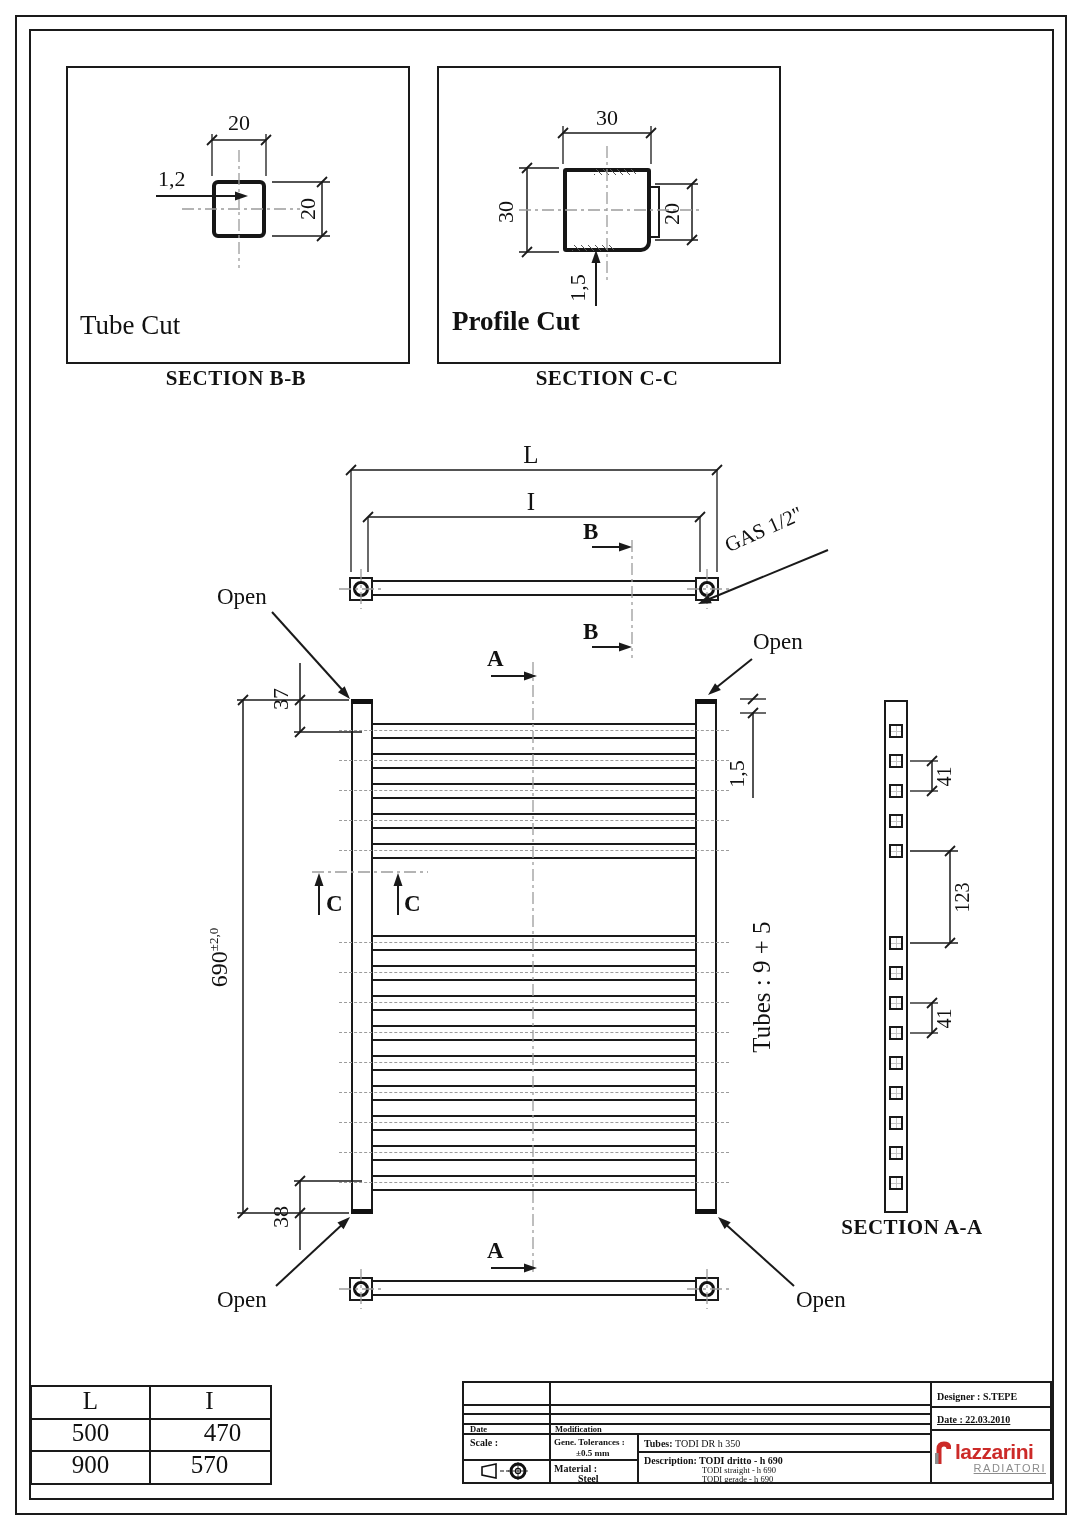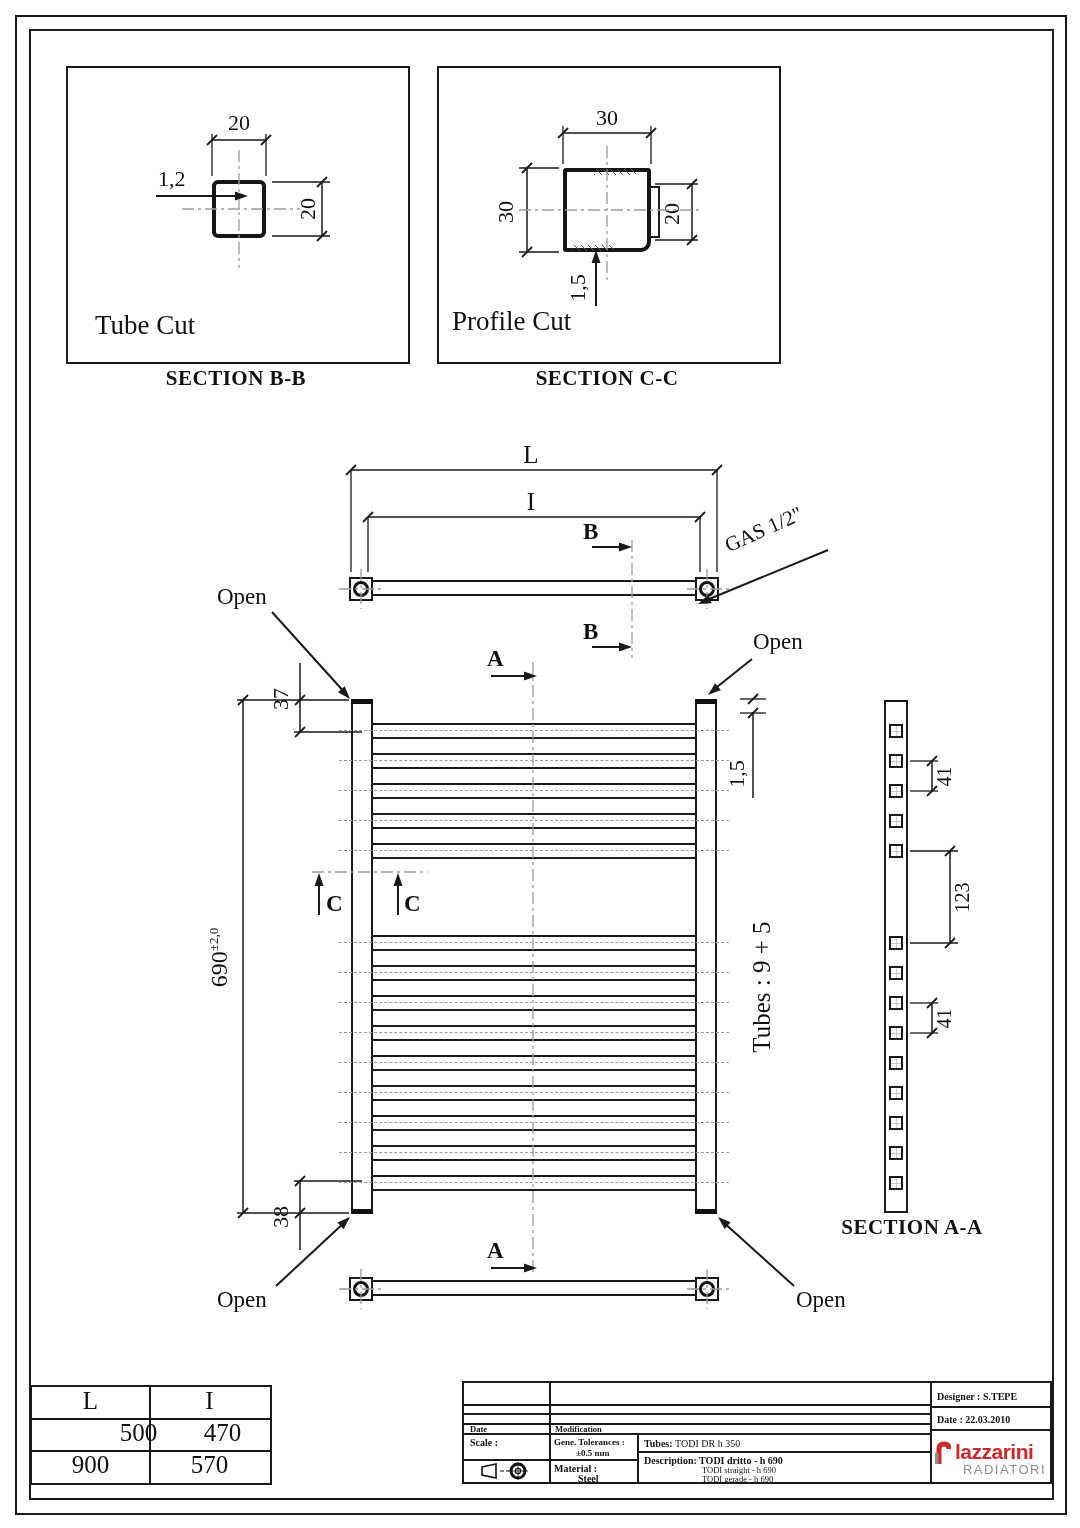--- a/index.html
+++ b/index.html
@@ -27,44 +27,44 @@
          background:linear-gradient(#c8c8c8,#c8c8c8) center/100% 1px no-repeat,
                     linear-gradient(#c8c8c8,#c8c8c8) center/1px 100% no-repeat;}
   .hatch{position:absolute;background:repeating-linear-gradient(45deg,#555 0 1px,transparent 1px 5px);}
   svg.overlay{position:absolute;left:0;top:0;}
   
   .tb-line{position:absolute;background:#1a1a1a;}
   .tb-txt{position:absolute;font-family:"Liberation Serif",serif;font-size:10px;font-weight:700;white-space:nowrap;color:#111;}
   .tb-val{position:absolute;font-family:"Liberation Serif",serif;font-size:9.5px;white-space:nowrap;color:#111;}
   .tbl-cell{position:absolute;font-size:25px;text-align:center;font-family:"Liberation Serif",serif;}
   .logo-word{font-family:"Liberation Sans",sans-serif;font-weight:700;font-size:21px;letter-spacing:-0.5px;}
-  .logo-sub{font-family:"Liberation Sans",sans-serif;font-size:13px;letter-spacing:1.5px;}
+  .logo-sub{font-family:"Liberation Sans",sans-serif;font-size:11px;letter-spacing:1.5px;text-decoration:underline;}
 </style>
 </head>
 <body>
 
 <div id="sheet">
 
   <div class="frame" style="left:15px;top:15px;width:1048px;height:1496px;"></div>
   <div class="frame2" style="left:29px;top:29px;width:1021px;height:1467px;"></div>
 
   <div class="panel" style="left:66px;top:66px;width:340px;height:294px;"></div>
   <div class="thick" style="left:212px;top:180px;width:46px;height:50px;"></div>
-  <div class="lbl" style="left:80px;top:310px;font-size:27px;margin-left:15px;">Tube Cut</div>
+  <div class="lbl" style="left:80px;top:310px;font-size:27px;">Tube Cut</div>
   <div class="lbl captxt ctr" style="left:136px;top:366px;width:200px;">SECTION B-B</div>
   <div class="lbl dimtxt ctr" style="left:217px;top:110px;width:44px;">20</div>
   <div class="lbl dimtxt ctr rot" style="left:286px;top:196px;width:44px;">20</div>
   <div class="lbl dimtxt" style="left:158px;top:166px;">1,2</div>
 
   <div class="panel" style="left:437px;top:66px;width:340px;height:294px;"></div>
   <div class="thick" style="left:563px;top:168px;width:80px;height:76px;border-radius:3px 3px 10px 3px;"></div>
   <div class="sq" style="left:651px;top:186px;width:9px;height:52px;border-left:none;"></div>
   <div class="hatch" style="left:594px;top:169px;width:42px;height:6px;"></div>
   <div class="hatch" style="left:572px;top:245px;width:42px;height:6px;"></div>
-  <div class="lbl" style="left:452px;top:306px;font-size:27px;">Profile Cut</div>
+  <div class="lbl" style="left:452px;top:306px;font-size:27px;font-weight:bold;">Profile Cut</div>
   <div class="lbl captxt ctr" style="left:507px;top:366px;width:200px;">SECTION C-C</div>
   <div class="lbl dimtxt ctr" style="left:585px;top:105px;width:44px;">30</div>
   <div class="lbl dimtxt ctr rot" style="left:484px;top:199px;width:44px;">30</div>
   <div class="lbl dimtxt ctr rot" style="left:650px;top:201px;width:44px;">20</div>
   <div class="lbl dimtxt ctr rot" style="left:556px;top:275px;width:44px;">1,5</div>
 
   <div class="sq" style="left:349px;top:577px;width:24px;height:24px;"></div>
   <div class="sq" style="left:695px;top:577px;width:24px;height:24px;"></div>
   <div class="circ" style="left:353px;top:581px;width:16px;height:16px;"></div>
   <div class="circ" style="left:699px;top:581px;width:16px;height:16px;"></div>
@@ -271,21 +271,21 @@
       <polygon points="718,1217 724.6497950025913,1229.0428495973133 730.671970459821,1222.354546168017" fill="#1a1a1a"></polygon>
       <polygon points="698,604 711.7310617744379,603.158606782431 708.2724038704996,594.8497148284141" fill="#1a1a1a"></polygon>
     </svg>
 
   <div class="frame" style="left:30px;top:1385px;width:238px;height:96px;">
     <div class="tb-line" style="left:117px;top:0;width:2px;height:96px;"></div>
     <div class="tb-line" style="left:0;top:31px;width:238px;height:2px;"></div>
     <div class="tb-line" style="left:0;top:63px;width:238px;height:2px;"></div>
     <div class="tbl-cell" style="left:0;top:0;width:117px;">L</div>
     <div class="tbl-cell" style="left:119px;top:0;width:117px;">I</div>
-    <div class="tbl-cell" style="left:0;top:32px;width:117px;margin-left:48px;">500</div>
+    <div class="tbl-cell" style="left:0;top:32px;width:117px;">500</div>
     <div class="tbl-cell" style="left:132px;top:32px;width:117px;">470</div>
     <div class="tbl-cell" style="left:0;top:64px;width:117px;">900</div>
     <div class="tbl-cell" style="left:119px;top:64px;width:117px;">570</div>
   </div>
 
   <div class="frame" style="left:462px;top:1381px;width:586px;height:99px;">
     <div class="tb-line" style="left:85px;top:0;width:1.5px;height:99px;"></div>
     <div class="tb-line" style="left:173px;top:50px;width:1.5px;height:49px;"></div>
     <div class="tb-line" style="left:466px;top:0;width:2px;height:99px;"></div>
     <div class="tb-line" style="left:0;top:21px;width:466px;height:1.5px;"></div>
@@ -310,21 +310,21 @@
       <span style="font-weight:400;">TODI DR h 350</span>
     </div>
     <div class="tb-txt" style="left:180px;top:72px;">
       <span>Description:</span>
       <span>TODI dritto - h 690</span>
     </div>
     <div class="tb-val" style="left:238px;top:82px;font-size:8.5px;">TODI straight - h 690</div>
     <div class="tb-val" style="left:238px;top:91px;font-size:8.5px;">TODI gerade - h 690</div>
 
     <div class="tb-txt" style="left:473px;top:8px;">Designer : S.TEPE</div>
-    <div class="tb-txt" style="left:473px;top:31px;">Date : 22.03.2010</div>
+    <div class="tb-txt" style="left:473px;top:31px;text-decoration:underline;">Date : 22.03.2010</div>
 
     <svg style="position:absolute;left:12px;top:79px;" width="62" height="18" viewBox="0 0 62 18">
       <polygon points="6,5 20,2 20,16 6,13" fill="none" stroke="#111" stroke-width="1.6"></polygon>
       <line x1="24" y1="9" x2="33" y2="9" stroke="#111" stroke-width="1" stroke-dasharray="4 2"></line>
       <circle cx="42" cy="9" r="7" fill="none" stroke="#111" stroke-width="3"></circle>
       <circle cx="42" cy="9" r="2.6" fill="none" stroke="#111" stroke-width="1.2"></circle>
       <line x1="32" y1="9" x2="52" y2="9" stroke="#111" stroke-width="0.8"></line>
       <line x1="42" y1="0" x2="42" y2="18" stroke="#111" stroke-width="0.8"></line>
     </svg>
 

